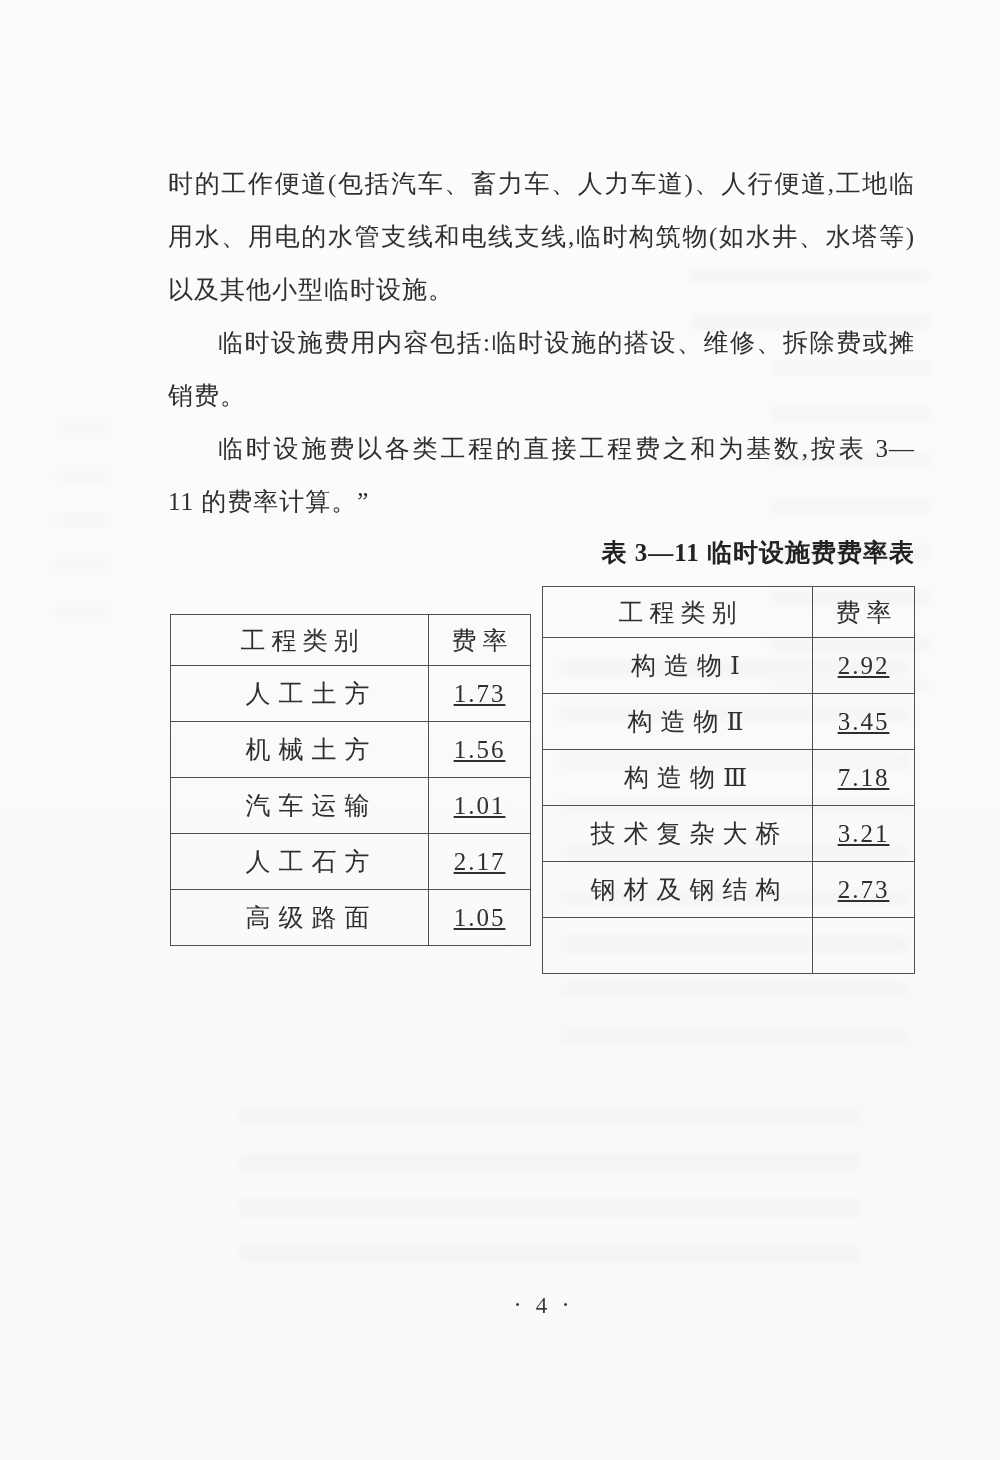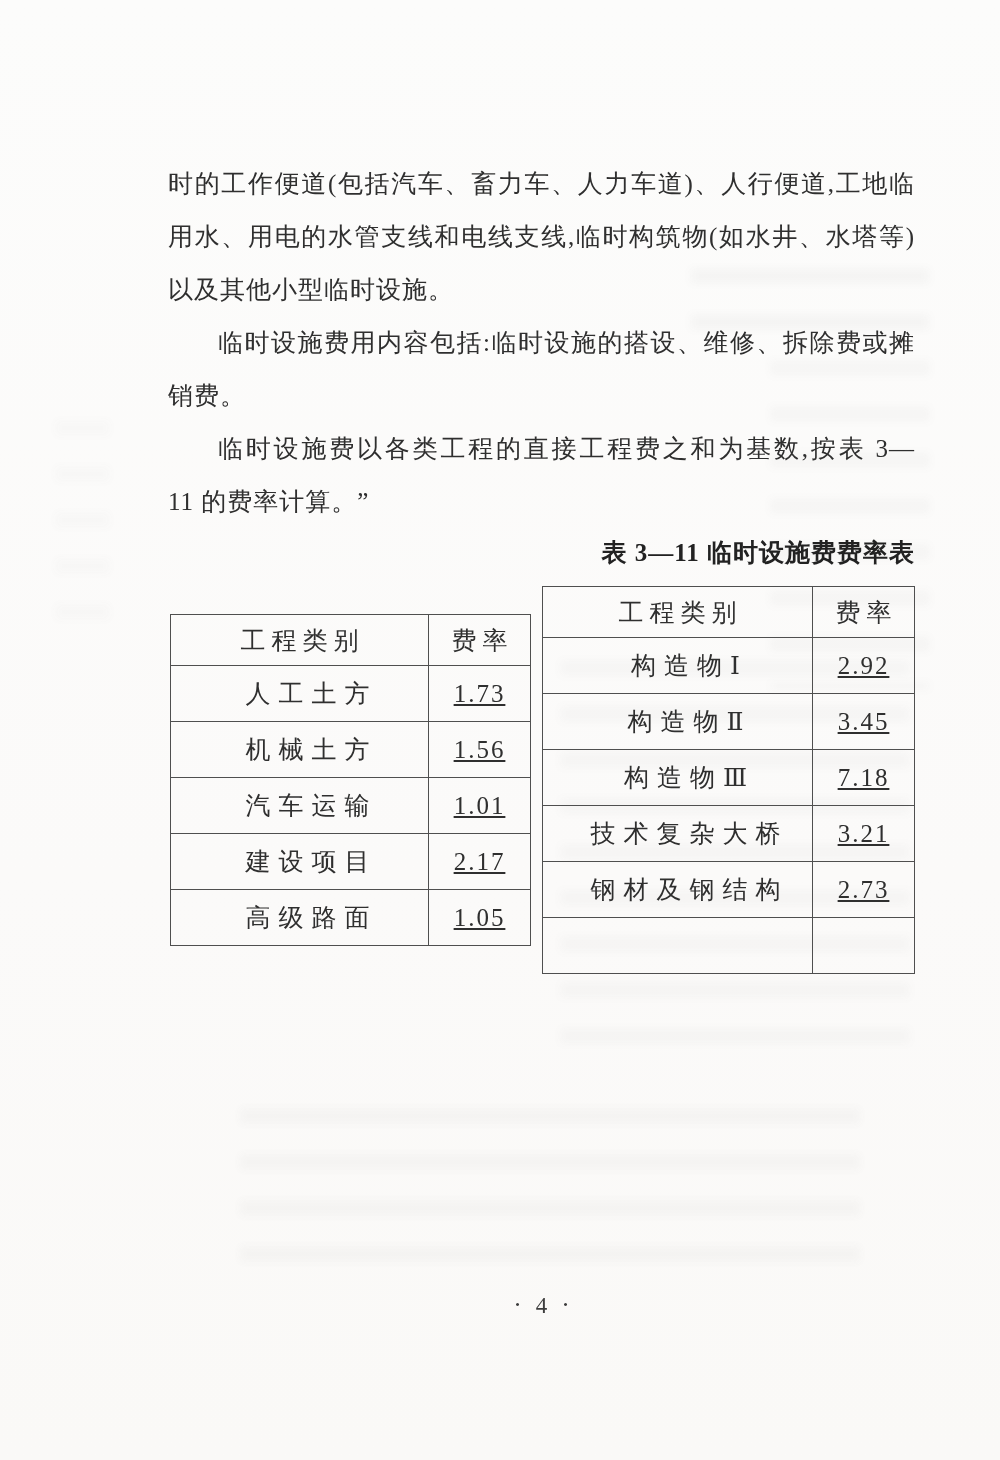--- a/index.html
+++ b/index.html
@@ -83,21 +83,21 @@
         </tr>
         <tr>
           <td class="lab">机械土方</td>
           <td class="rate">1.56</td>
         </tr>
         <tr>
           <td class="lab">汽车运输</td>
           <td class="rate">1.01</td>
         </tr>
         <tr>
-          <td class="lab">建设项目</td>
+          <td class="lab">人工石方</td>
           <td class="rate">2.17</td>
         </tr>
         <tr>
           <td class="lab">高级路面</td>
           <td class="rate">1.05</td>
         </tr>
       </tbody>
         </table>
 
       <table class="t-right">

